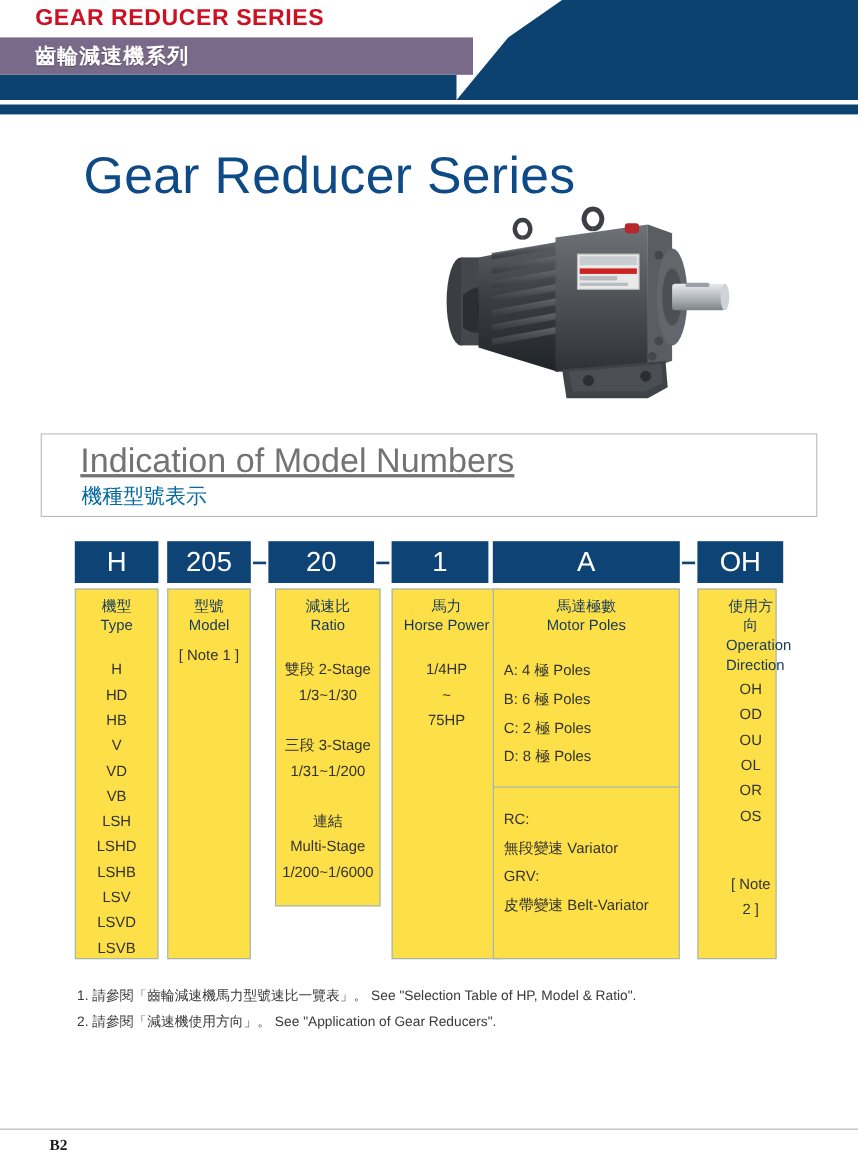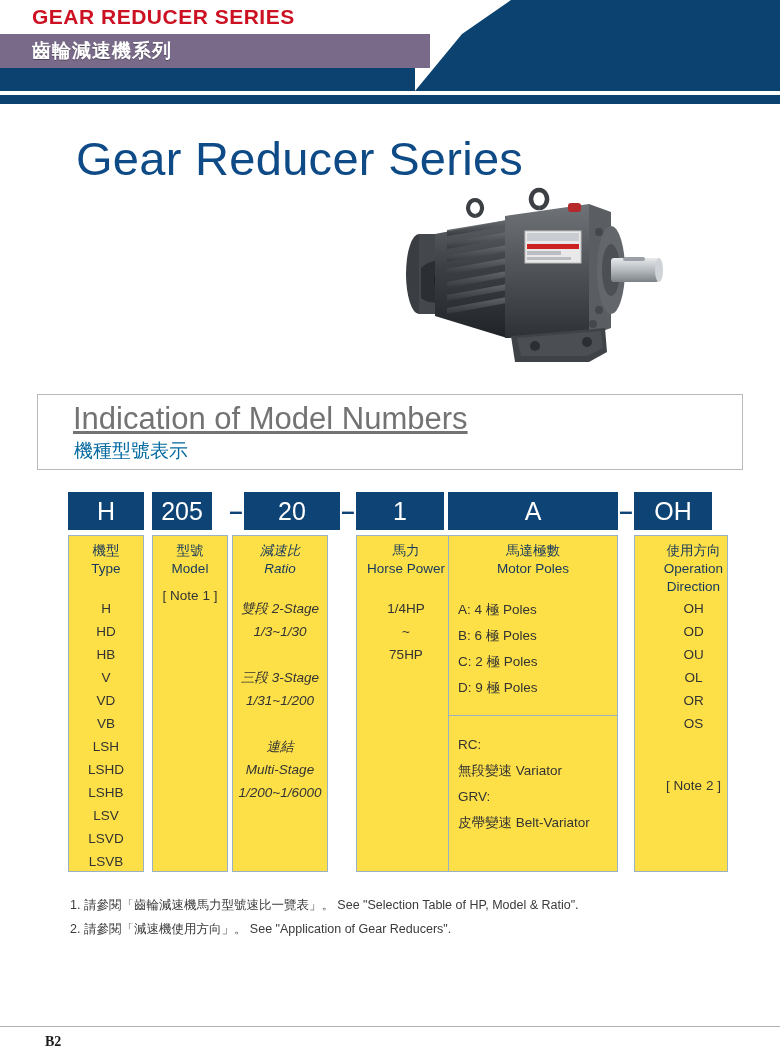--- a/index.html
+++ b/index.html
@@ -197,21 +197,21 @@
   </svg>
 </div>
 
 <div class="section-box"></div>
 <div class="section-en">Indication of Model Numbers</div>
 <div class="section-cn">機種型號表示</div>
 
 <div class="mtable">
 
   <div class="code-box" style="left:0px;width:76px;">H</div>
-  <div class="code-box" style="left:84px;width:60px;">205</div>
+  <div class="code-box" style="left:84px;width:76px;">205</div>
   <div class="dash" style="left:161px;">–</div>
   <div class="code-box" style="left:176px;width:96px;">20</div>
   <div class="dash" style="left:273px;">–</div>
   <div class="code-box" style="left:288px;width:88px;">1</div>
   <div class="code-box" style="left:380px;width:170px;">A</div>
   <div class="dash" style="left:551px;">–</div>
   <div class="code-box" style="left:566px;width:78px;">OH</div>
 
   <div class="col" style="left:0px;width:76px;height:337px;">
     <div class="col-head">
@@ -237,21 +237,21 @@
   <div class="col" style="left:84px;width:76px;height:337px;">
     <div class="col-head">
       <div class="cn">型號</div>
       <div>Model</div>
     </div>
     <div class="col-body" style="margin-top:6px;">
       <div>[ Note 1 ]</div>
     </div>
   </div>
 
-  <div class="col" style="left:164px;width:96px;height:337px;font-style:italic;">
+  <div class="col" style="left:182px;width:96px;height:289px;">
     <div class="col-head">
       <div class="cn">減速比</div>
       <div>Ratio</div>
     </div>
     <div class="col-body" style="margin-top:19px;">
       <div>雙段 2-Stage</div>
       <div>1/3~1/30</div>
       <div>&nbsp;</div>
       <div>三段 3-Stage</div>
       <div>1/31~1/200</div>
@@ -276,32 +276,32 @@
 
   <div class="col" style="left:380px;width:170px;height:337px;">
     <div class="col-head">
       <div class="cn">馬達極數</div>
       <div>Motor Poles</div>
     </div>
     <div class="col-body left" style="margin-top:19px;">
       <div>A: 4 極 Poles</div>
       <div>B: 6 極 Poles</div>
       <div>C: 2 極 Poles</div>
-      <div>D: 9 極 Poles</div>
+      <div>D: 8 極 Poles</div>
     </div>
     <div class="sep-line" style="top:179px;"></div>
     <div class="col-body left" style="margin-top:31px;">
       <div>RC:</div>
       <div>無段變速 Variator</div>
       <div>GRV:</div>
       <div>皮帶變速 Belt-Variator</div>
     </div>
   </div>
 
-  <div class="col" style="left:566px;width:94px;height:337px;padding-left:25px;">
+  <div class="col" style="left:566px;width:72px;height:337px;padding-left:25px;">
     <div class="col-head">
       <div class="cn">使用方向</div>
       <div>Operation</div>
       <div>Direction</div>
     </div>
     <div class="col-body" style="margin-top:1px;">
       <div>OH</div>
       <div>OD</div>
       <div>OU</div>
       <div>OL</div>

